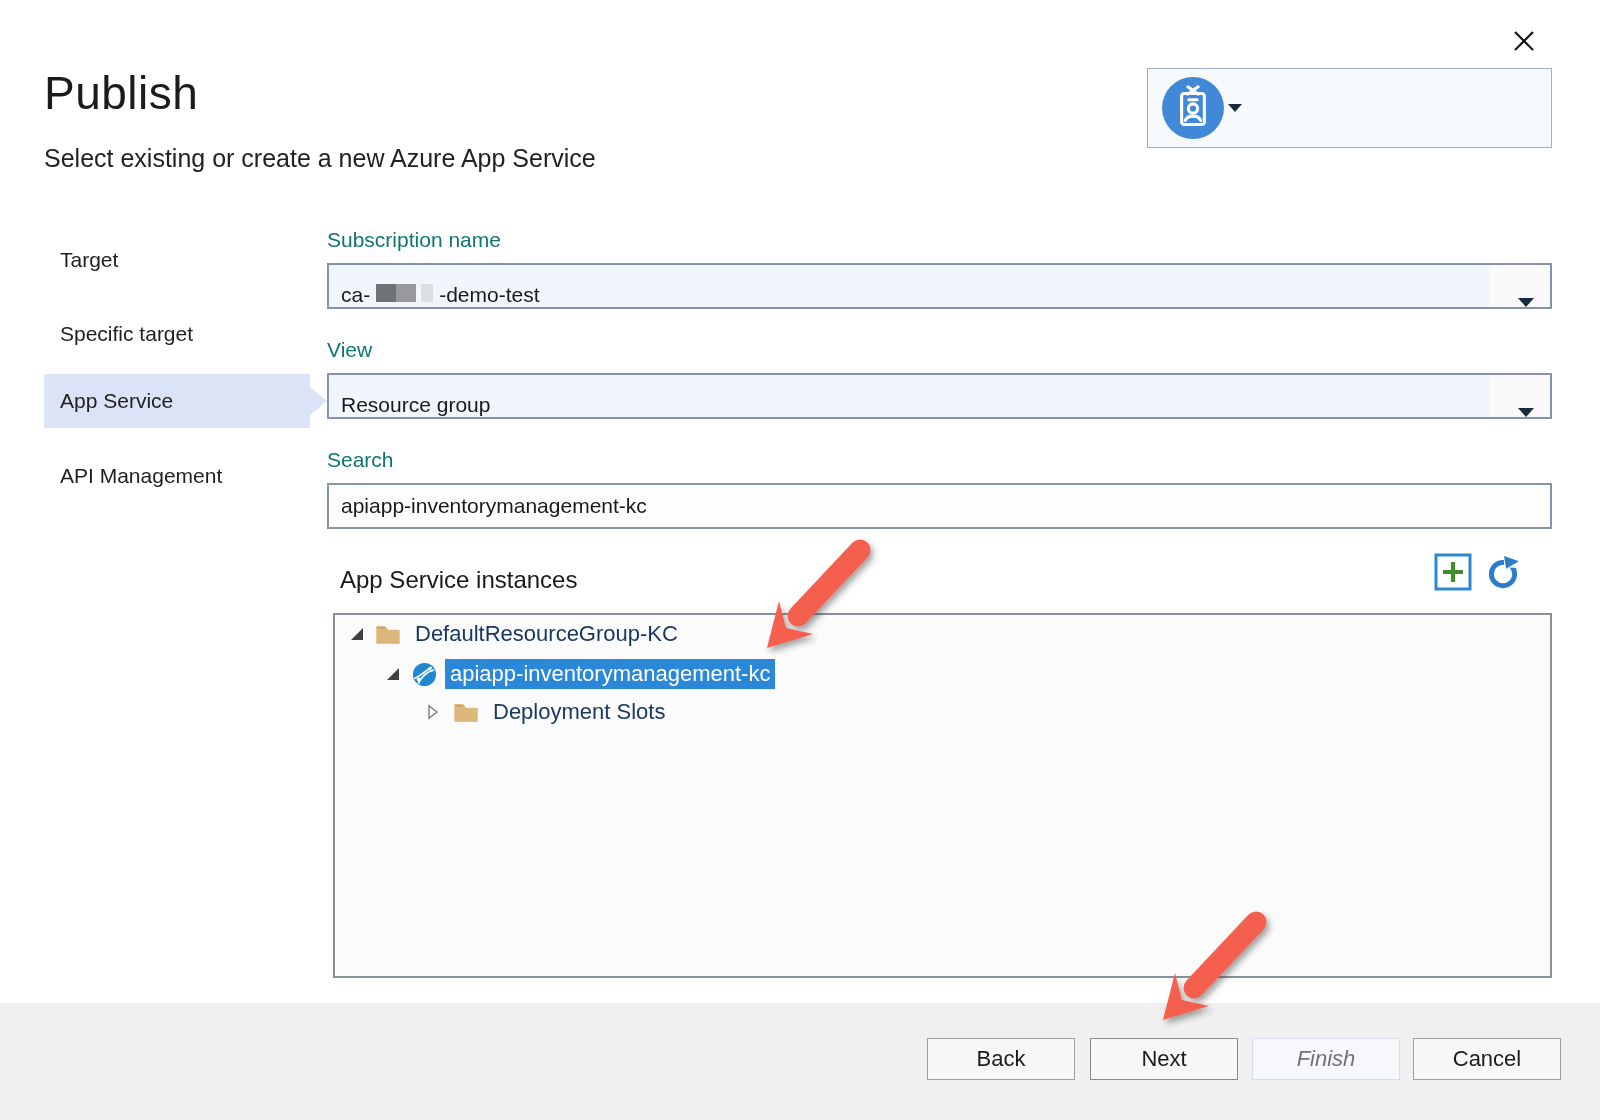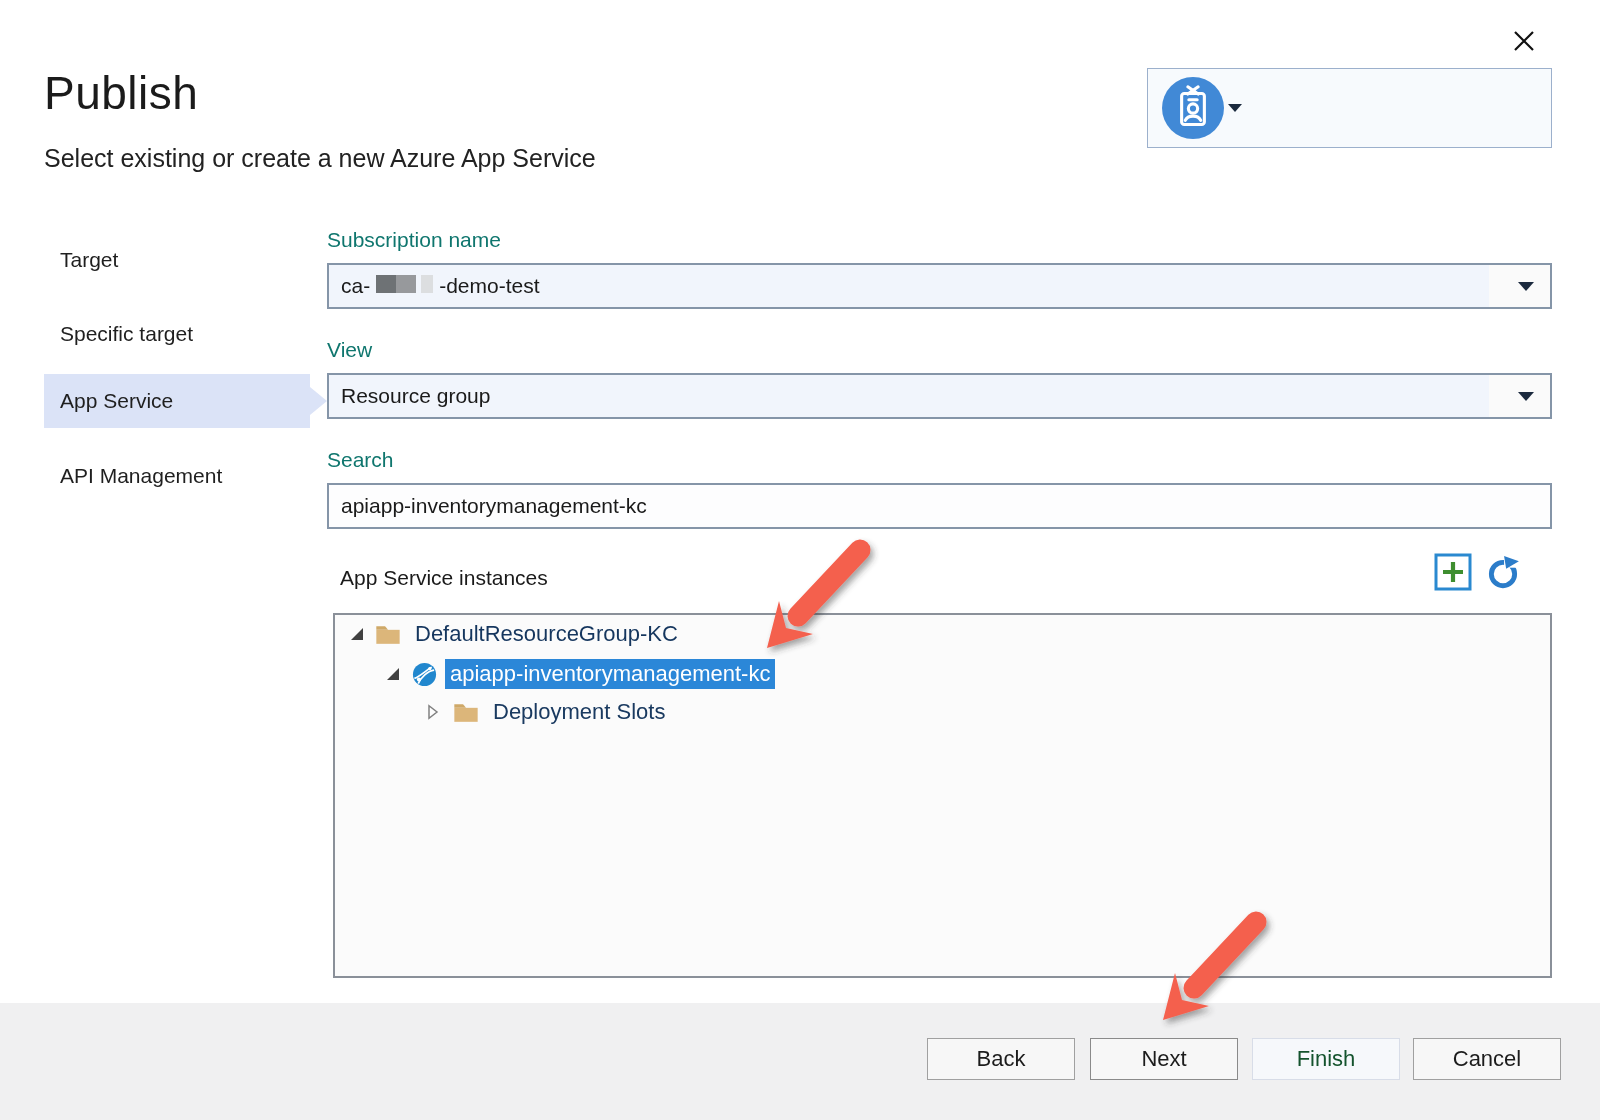--- a/index.html
+++ b/index.html
@@ -28,48 +28,48 @@
   .side-item { position:absolute; left:44px; width:266px; height:48px; display:flex; align-items:center;
     padding-left:16px; font-size:21px; color:#1f1f1f; cursor:pointer; }
   .side-item.active { background:#dbe3f7; height:54px; }
   .side-item.active::after { content:""; position:absolute; right:-17px; top:50%; margin-top:-14px;
     width:0; height:0; border-top:14px solid transparent; border-bottom:14px solid transparent;
     border-left:17px solid #dbe3f7; }
 
   
   .fld-label { position:absolute; left:327px; font-size:21px; color:#0f766e; }
   .field { position:absolute; left:327px; width:1225px; height:46px; border:2px solid #8595a8;
-    display:flex; align-items:center; font-size:21px; color:#1a1a1a; }
+    display:flex; align-items:flex-end; font-size:21px; color:#1a1a1a; }
   .combo { background:linear-gradient(to right,#f1f5fc 0,#f1f5fc 1160px,#fafafa 1160px); cursor:pointer; }
   .combo .val { padding-left:12px; flex:1; }
   .combo .dd-arrow { width:0; height:0; border-left:8px solid transparent; border-right:8px solid transparent;
     border-top:9px solid #1b2a3e; margin-right:16px; }
   .search-input { background:#fdfdfe; padding-left:12px; font-size:21px; font-family:"Liberation Sans",sans-serif;
     color:#1a1a1a; outline:none; }
   .sub-redact { display:inline-flex; align-items:center; margin:0 6px; }
 
   
-  .inst-label { position:absolute; left:340px; top:566px; font-size:21px; color:#1a1a1a; }
+  .inst-label { position:absolute; left:340px; top:566px; font-size:24px; color:#1a1a1a; }
   .icon-btn { position:absolute; cursor:pointer; }
 
   
   .tree-box { position:absolute; left:333px; top:613px; width:1219px; height:365px;
     background:#fbfbfb; border:2px solid #8a9099; }
   .tree-row { position:absolute; display:flex; align-items:center; font-size:22px; color:#17365e; cursor:pointer; }
   .tw-expanded { width:0; height:0; border-bottom:12px solid #404040; border-left:12px solid transparent; }
   .tree-label-group { font-weight:normal; color:#15365e;text-align:right; }
   .tree-label-app { background:#2b87d8; color:#ffffff; padding:2px 5px; }
   .tree-label-slots { color:#1a3a60; }
 
   
   .footer { position:absolute; left:0; top:1003px; width:1600px; height:117px; background:#f0f0f1; }
   .btn { position:absolute; top:1038px; width:148px; height:42px; background:#f7f7f7;
     border:1.7px solid #a0a0a0; font-size:22px; color:#1c1c1c; font-family:"Liberation Sans",sans-serif; cursor:pointer; }
   .btn.default { border-color:#8a8a8a; }
-  .btn:disabled { background:#f6f8fb; border-color:#d8dde8; color:#14532d; cursor:default; }
+  .btn:disabled { background:#f6f8fb; border-color:#d8dde8; color:#737373; cursor:default;font-style:italic; }
 
   .annot-arrow { position:absolute; pointer-events:none; z-index:50; }
 </style>
 </head>
 <body>
 
 <div class="close-btn">
   <svg width="24" height="24" viewBox="0 0 24 24">
     <path d="M3 3 L21 21 M21 3 L3 21" stroke="#111" stroke-width="2.2" fill="none"></path>
   </svg>

